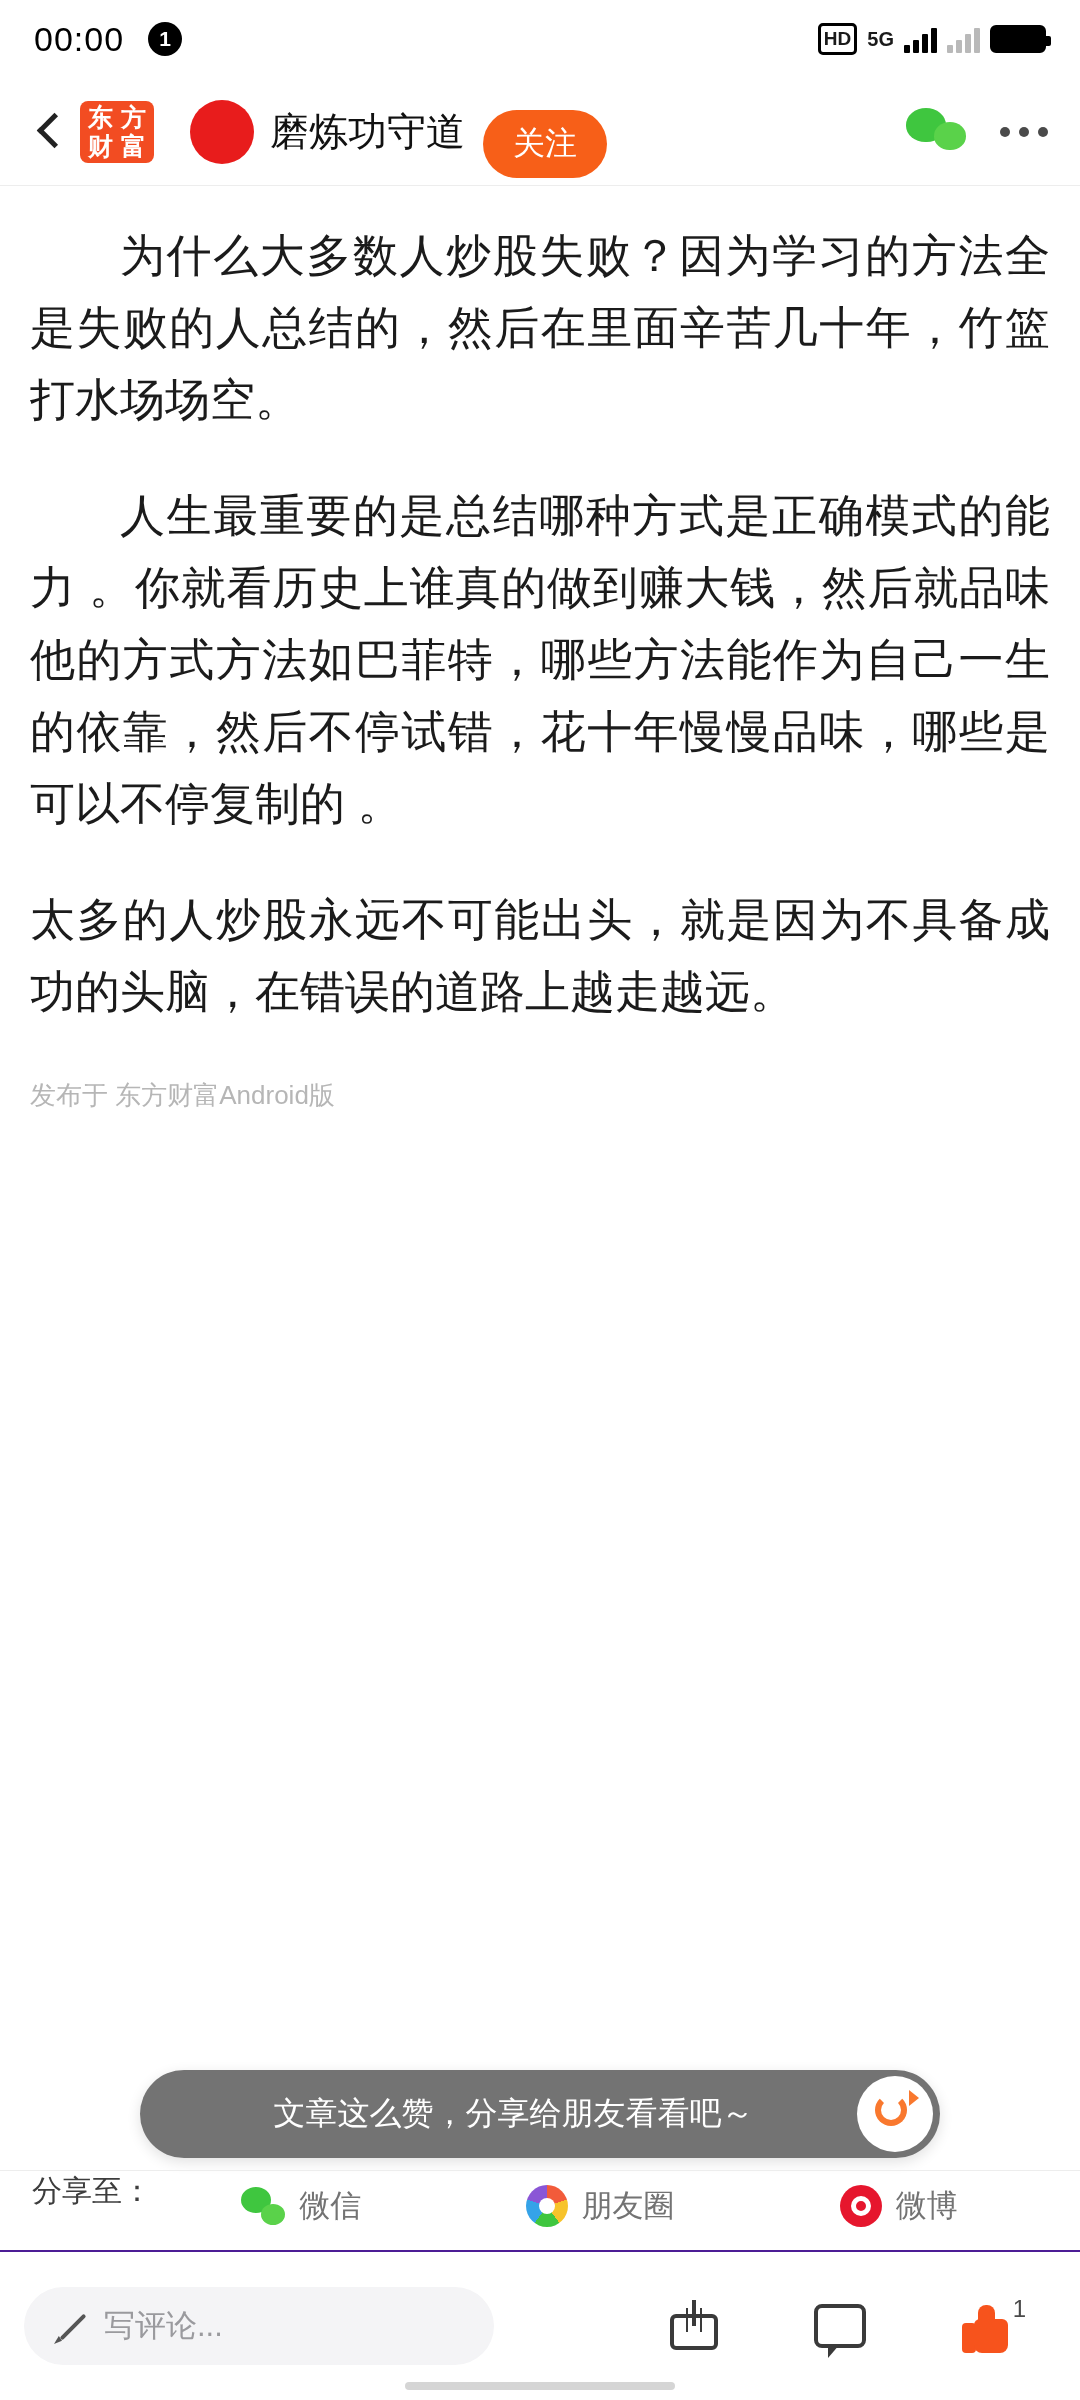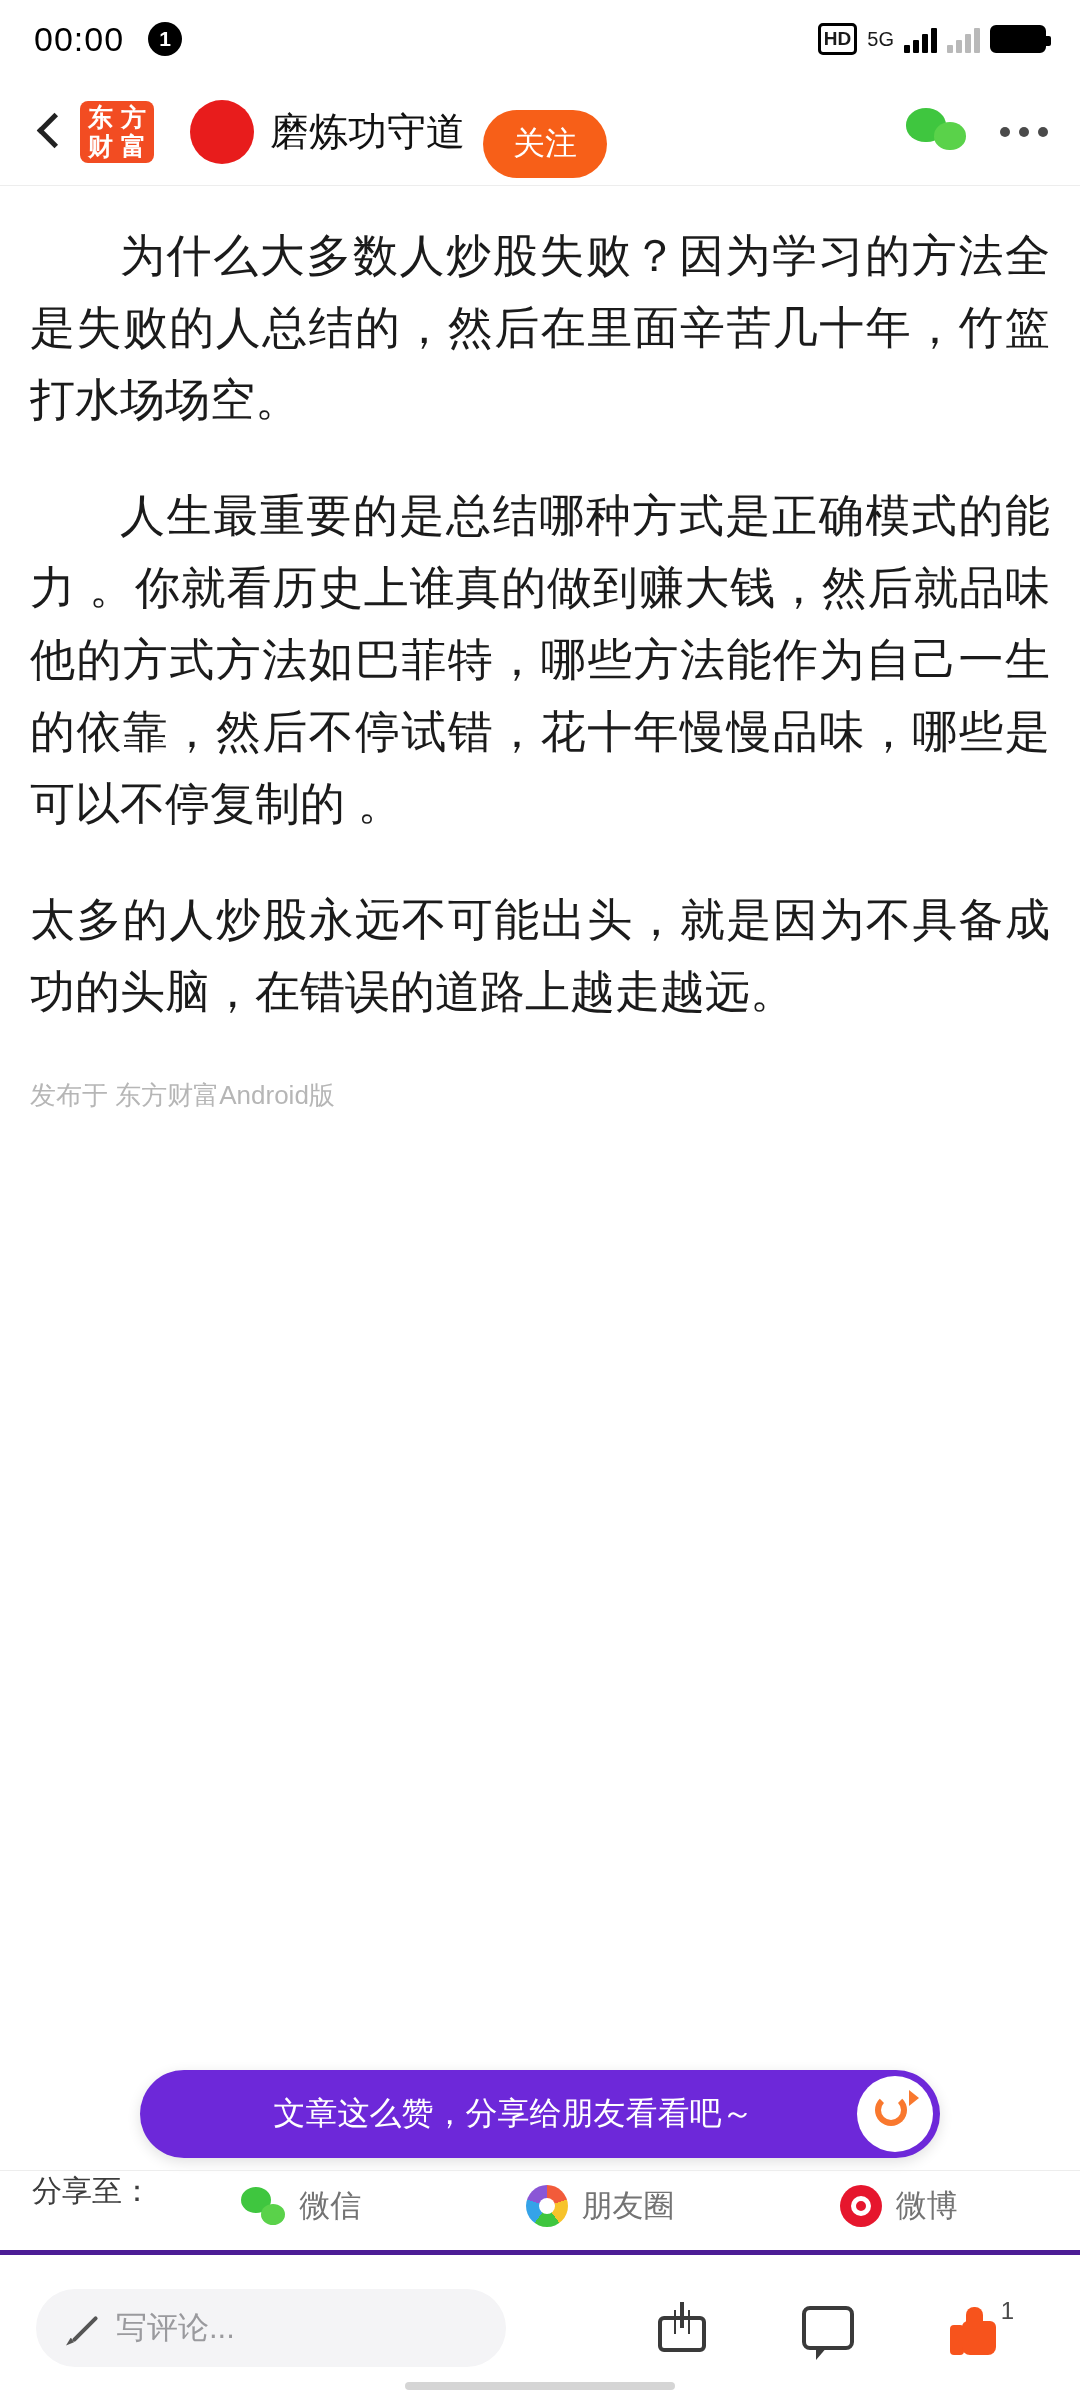--- a/index.html
+++ b/index.html
@@ -55,21 +55,21 @@
     font-size: 19px;
     font-weight: bold;
     padding: 0 3px;
     line-height: 24px;
     height: 26px;
     display: flex;
     align-items: center;
   }
   .net-label {
     font-size: 20px;
-    font-weight: normal;
+    font-weight: bold;
     line-height: 1;
   }
   .bars {
     display: flex;
     align-items: flex-end;
     gap: 3px;
     height: 28px;
   }
   .bars i {
     display: block;
@@ -226,21 +226,21 @@
     padding: 6px 30px 0 30px;
   }
 
   
   .share-banner {
     position: absolute;
     left: 140px;
     top: 2070px;
     width: 800px;
     height: 88px;
-    background: #6d28d9;
+    background: #737373;
     border-radius: 50px;
     display: flex;
     align-items: center;
     box-shadow: 0 4px 14px rgba(0,0,0,0.12);
   }
   .share-banner .txt {
     flex: 1;
     text-align: center;
     color: #fff;
     font-size: 32px;
@@ -337,24 +337,24 @@
   }
 
   
   .bottom-bar {
     position: absolute;
     left: 0;
     bottom: 0;
     width: 1080px;
     height: 150px;
     background: #fff;
-    border-top: 5px solid #4c1d95;
-    display: flex;
-    align-items: center;
-    padding: 0 36px;
+    border-top: 2px solid #4c1d95;
+    display: flex;
+    align-items: center;
+    padding: 0 24px;
     box-sizing: border-box;
   }
   .comment-box {
     width: 470px;
     height: 78px;
     background: #f4f4f6;
     border-radius: 40px;
     display: flex;
     align-items: center;
     padding: 0 28px;

